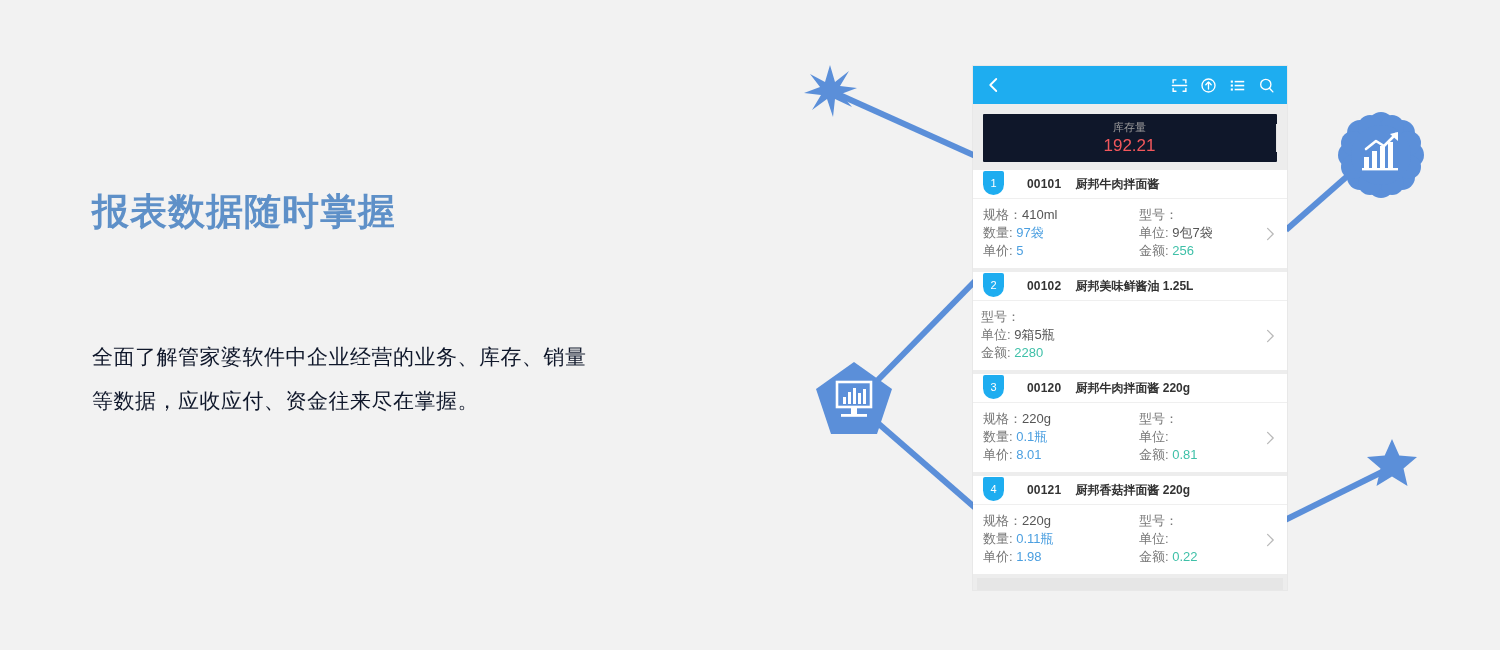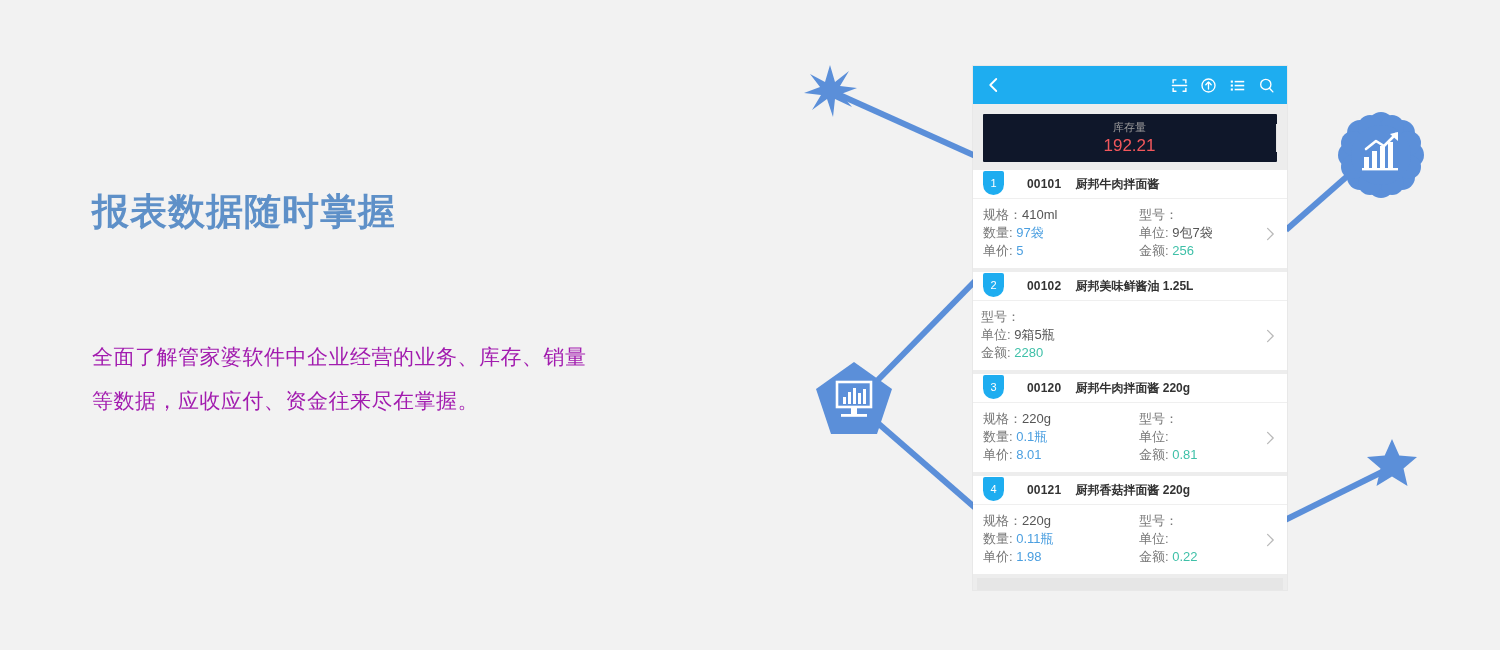--- a/index.html
+++ b/index.html
@@ -21,21 +21,21 @@
     color:#5e90c8;
     letter-spacing:1px;
     margin:0;
     line-height:1.2;
   }
   #body-copy{
     margin:0;
     position:absolute;top:145px;left:0;width:500px;
     font-size:21px;
     line-height:44px;
-    color:#a21caf;
+    color:#0f172a;
     letter-spacing:0.5px;
   }
 
   
   #decor{
     position:absolute;left:0;top:0;width:1500px;height:650px;
     pointer-events:none;
   }
 
   

